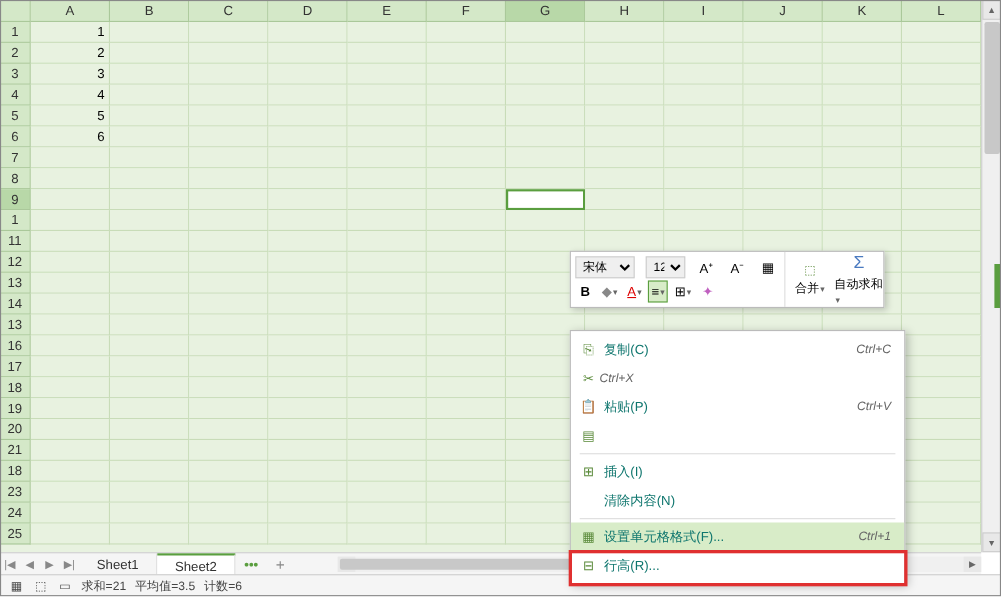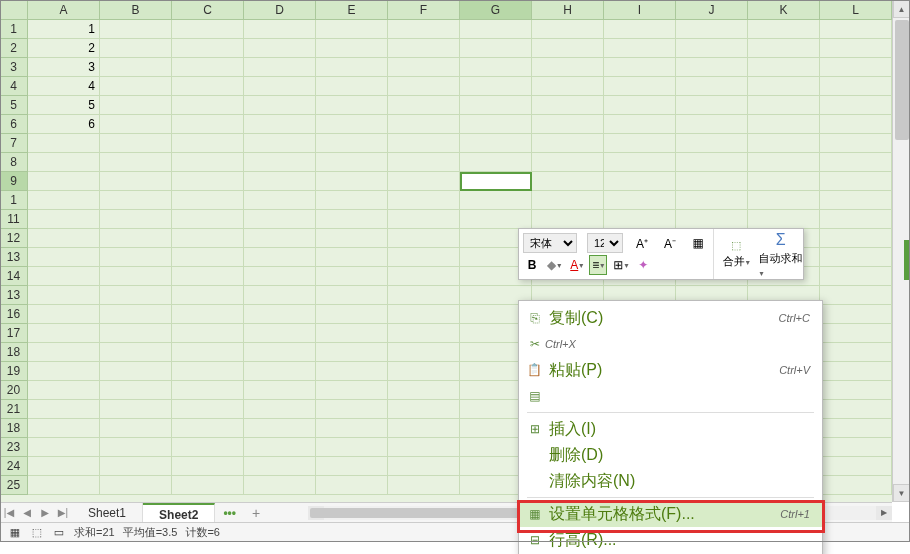--- a/index.html
+++ b/index.html
@@ -20,21 +20,21 @@
 
 .vscroll { position: absolute; top: 0; right: 0; width: 18px; bottom: 52px; background: #f0f0f0; border-left: 1px solid #ccc; }
 .vscroll .up, .vscroll .down { height: 18px; background: #e8e8e8; border: 1px solid #ccc; display: flex; align-items: center; justify-content: center; font-size: 8px; color: #666; }
 .vscroll .down { position: absolute; bottom: 0; width: 100%; }
 .vscroll .thumb { position: absolute; top: 20px; width: 14px; left: 2px; height: 120px; background: #c8c8c8; border-radius: 2px; }
 .vscroll .accent { position: absolute; top: 240px; right: 0; width: 6px; height: 40px; background: #5a9e3f; }
 
 .tabs { position: absolute; bottom: 32px; left: 0; right: 18px; height: 20px; background: #f5f5f5; border-top: 1px solid #ccc; display: flex; align-items: center; }
 .tab-nav { width: 18px; height: 20px; display: flex; align-items: center; justify-content: center; color: #888; font-size: 10px; cursor: pointer; }
 .tab { padding: 0 16px; height: 20px; line-height: 20px; border-right: 1px solid #ddd; color: #333; cursor: pointer; }
-.tab.active { background: #fff; border-top: 2px solid #5a9e3f; font-weight: bold; }
+.tab.active { background: #fff; border-top: 2px solid #5a9e3f; font-weight: normal; }
 .tab-more { padding: 0 8px; color: #5a9e3f; font-weight: bold; cursor: pointer; }
 .tab-add { padding: 0 8px; color: #888; font-size: 14px; cursor: pointer; }
 .hscroll { flex: 1; margin-left: 40px; height: 14px; background: #f0f0f0; position: relative; }
 .hscroll .thumb { position: absolute; left: 2px; width: 300px; height: 10px; top: 2px; background: #c8c8c8; border-radius: 2px; }
 .hscroll .left, .hscroll .right { position: absolute; width: 16px; height: 14px; top: 0; display: flex; align-items: center; justify-content: center; font-size: 8px; color: #666; background: #e8e8e8; }
 .hscroll .right { right: 0; }
 
 .status { position: absolute; bottom: 12px; left: 0; right: 0; height: 20px; background: #f5f5f5; border-top: 1px solid #ccc; display: flex; align-items: center; padding: 0 8px; gap: 8px; font-size: 11px; color: #444; }
 .status .icon { width: 14px; height: 14px; display: inline-flex; align-items: center; justify-content: center; }
 
@@ -45,21 +45,21 @@
 .mt-select { border: 1px solid #ccc; height: 20px; font-size: 11px; padding: 0 2px; }
 .mt-btn { min-width: 18px; height: 20px; border: 1px solid transparent; display: inline-flex; align-items: center; justify-content: center; font-size: 12px; cursor: pointer; padding: 0 2px; }
 .mt-side { width: 90px; border-left: 1px solid #ddd; display: flex; }
 .mt-side-btn { flex: 1; display: flex; flex-direction: column; align-items: center; justify-content: center; font-size: 11px; gap: 2px; cursor: pointer; }
 .dd { font-size: 8px; color: #666; margin-left: 1px; }
 
 .ctx-menu { position: absolute; top: 300px; left: 518px; width: 305px; background: #fff; border: 1px solid #bbb; box-shadow: 2px 2px 8px rgba(0,0,0,0.25); padding: 4px 0; }
 .ctx-item { display: flex; align-items: center; height: 26px; padding: 0 12px 0 6px; cursor: pointer; }
 .ctx-item.hl { background: #d8ecc8; }
 .ctx-icon { width: 20px; display: flex; align-items: center; justify-content: center; color: #5a8a3a; }
-.ctx-label { flex: 1; font-size: 16px; color: #4d7c0f; padding-left: 4px; }
+.ctx-label { flex: 1; font-size: 12px; color: #0f766e; padding-left: 4px; }
 .ctx-shortcut { font-size: 11px; color: #666; font-style: italic; }
 .ctx-sep { height: 1px; background: #ddd; margin: 3px 8px; }
 
 .redbox { position: absolute; top: 500px; left: 517px; width: 308px; height: 33px; border: 3px solid #e03030; pointer-events: none; }
 .outer-border { position: absolute; top:0; left:0; right:0; bottom:12px; border: 1px solid #888; pointer-events: none; }
 </style>
 </head>
 <body>
 
 <div class="spreadsheet">
@@ -546,24 +546,20 @@
     <span class="ctx-icon">▤</span>
     <span class="ctx-shortcut"></span>
   </div>
   <div class="ctx-sep"></div>
   <div class="ctx-item">
     <span class="ctx-icon">⊞</span>
     <span class="ctx-label">插入(I)</span>
   </div>
   <div class="ctx-item">
     <span class="ctx-icon"></span>
-    <span class="ctx-label">删除(D)</span>
-  </div>
-  <div class="ctx-item">
-    <span class="ctx-icon"></span>
     <span class="ctx-label">清除内容(N)</span>
   </div>
   <div class="ctx-sep"></div>
   <div class="ctx-item hl">
     <span class="ctx-icon">▦</span>
     <span class="ctx-label">设置单元格格式(F)...</span>
     <span class="ctx-shortcut">Ctrl+1</span>
   </div>
   <div class="ctx-item">
     <span class="ctx-icon">⊟</span>

